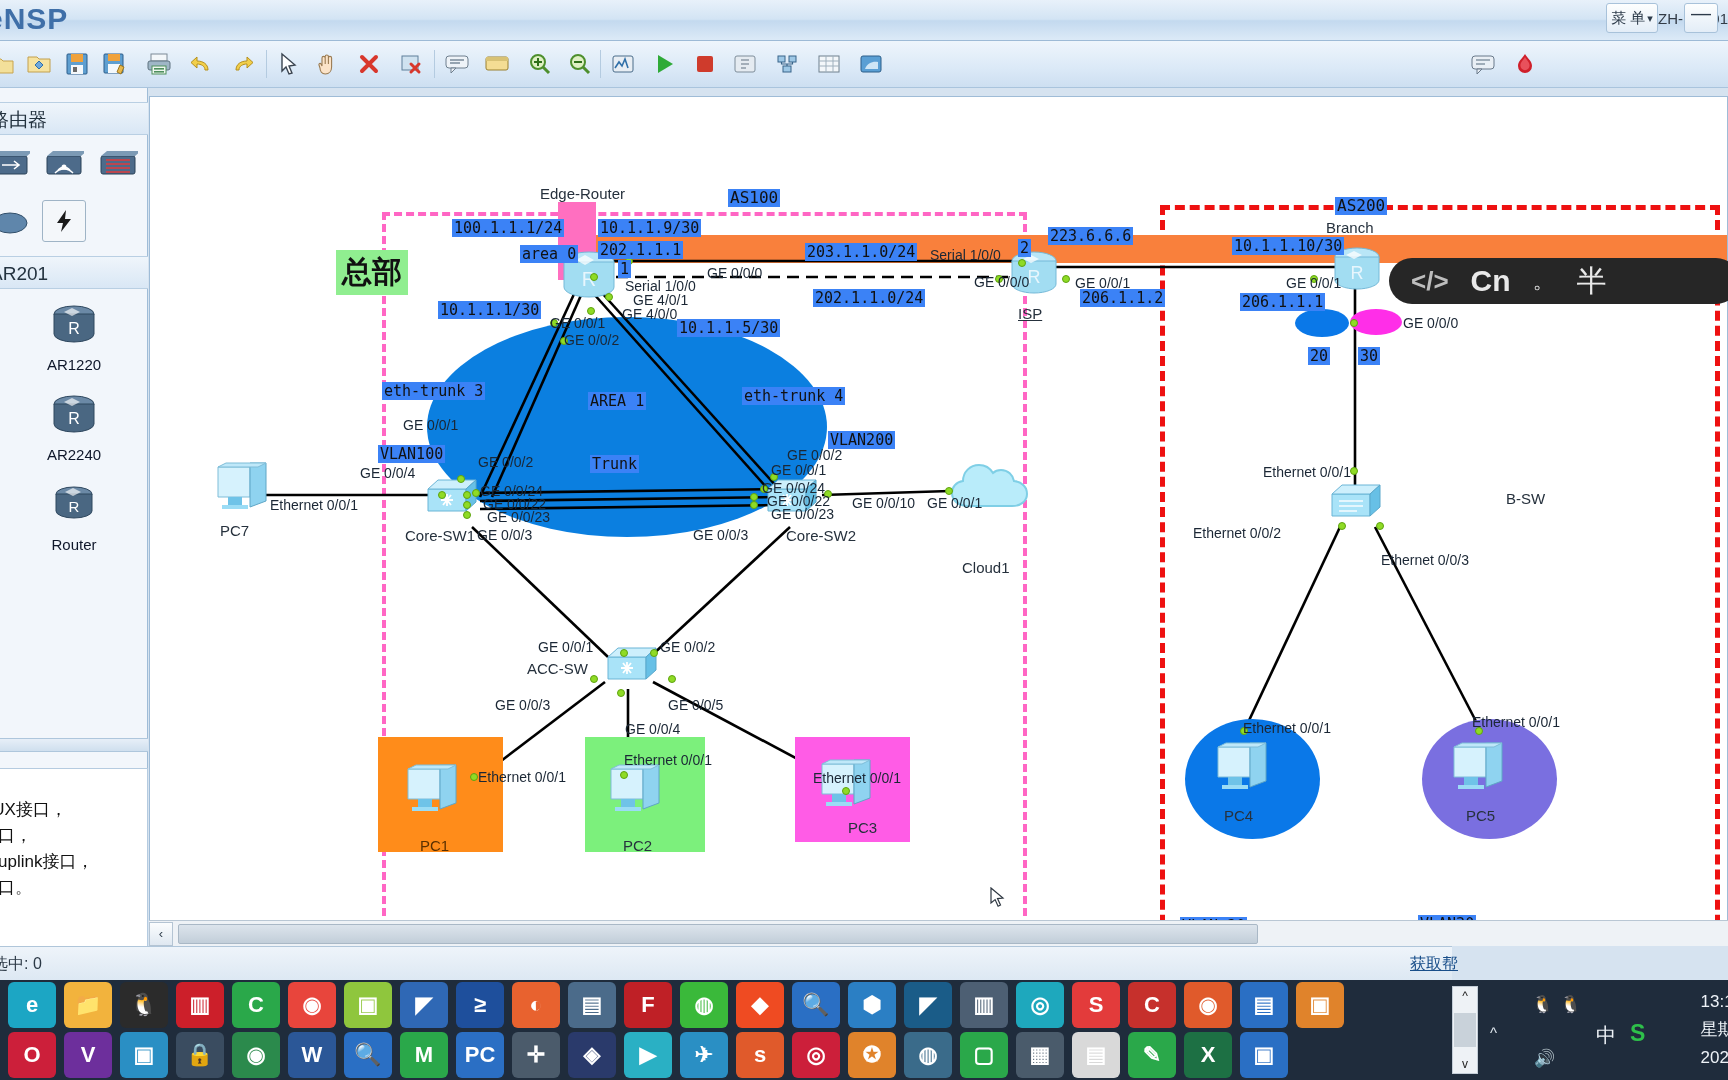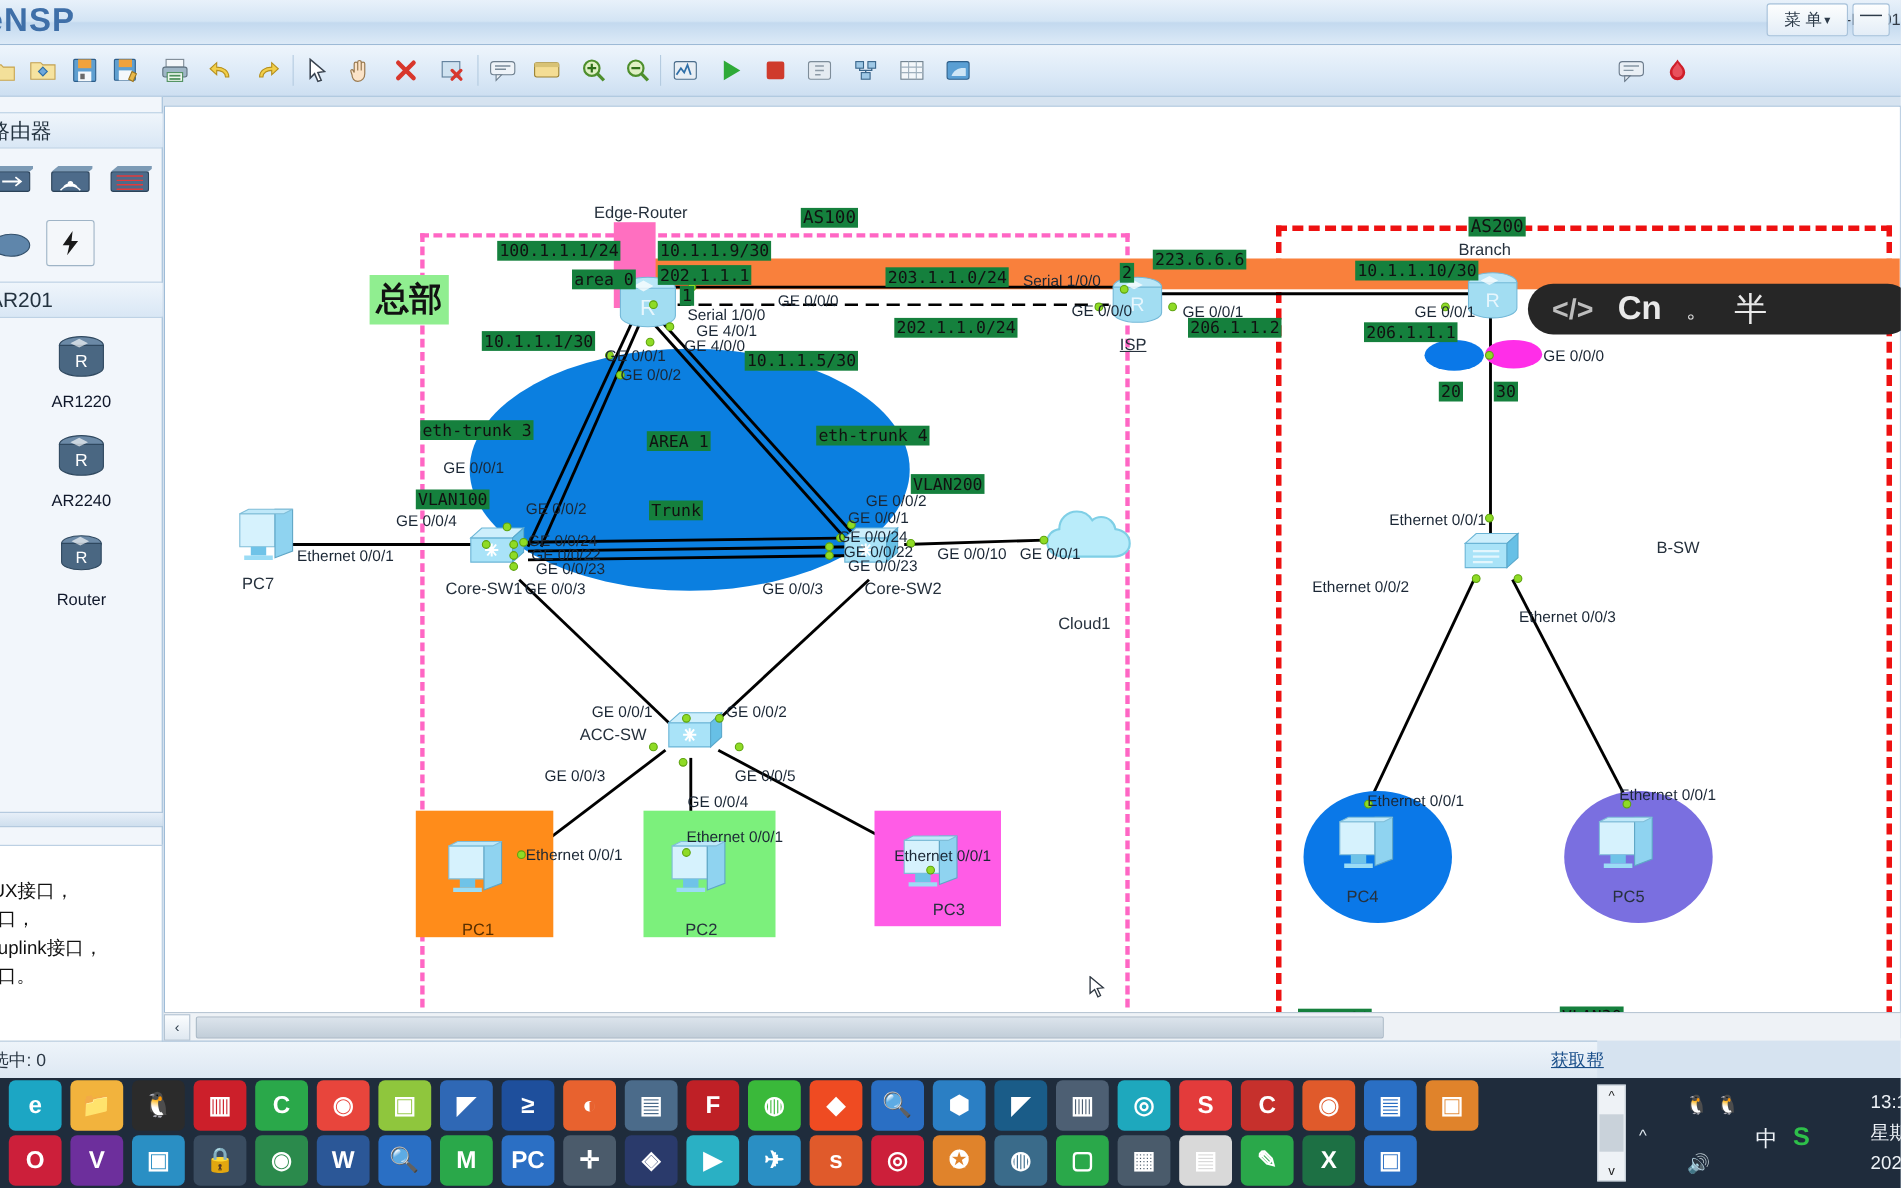--- a/index.html
+++ b/index.html
@@ -24,21 +24,21 @@
   #win-title{
     position:absolute; left:0; top:10px; width:1728px; text-align:right;
     font-size:15px; color:#333c47;
   }
   .win-btn{
     position:absolute; top:3px; height:30px;
     background:linear-gradient(to bottom,#fdfefe,#e3edf7);
     border:1px solid #a8c2da; border-radius:3px;
     font-size:15px; color:#2d3b4a; display:flex; align-items:center; justify-content:center;
   }
-  #menu-btn{ left:1606px; width:74px; }
+  #menu-btn{ left:1606px; width:52px; }
   #min-btn{ left:1684px; width:34px; font-size:20px; padding-bottom:10px;}
 
   
   #toolbar{
     position:absolute; left:0; top:41px; width:1728px; height:47px;
     background:linear-gradient(to bottom,#eef5fc 0%,#dbe9f7 60%,#cddff1 100%);
     border-bottom:1px solid #a9c4dd;
   }
   .tbtn{
     position:absolute; top:6px; width:34px; height:34px;
@@ -132,21 +132,21 @@
     font-size:12px; color:#222; padding:2px 0;
   }
   #tray-scroll .sbthumb{ width:22px; height:34px; background:#c9d2da;}
   .tray-chev{ position:absolute; left:44px; top:44px; color:#dfe7ee; font-size:15px;}
   .tray-ic{ position:absolute; font-size:17px; }
   #clock{ position:absolute; right:-34px; top:8px; color:#eef3f8; font-size:17px; text-align:left; line-height:28px;}
 
   
   .nlabel{
     position:absolute; font-family:"DejaVu Sans Mono","Liberation Mono",monospace;
-    font-size:15px; color:#111; background:#15803d; white-space:nowrap;
+    font-size:15px; color:#111; background:#3b82f6; white-space:nowrap;
     padding:0 2px; line-height:18px; letter-spacing:0px;
   }
   .plain{
     position:absolute; font-family:"Liberation Sans",sans-serif;
     font-size:14px; color:#1b2735; white-space:nowrap; line-height:16px;
   }
   .devname{
     position:absolute; font-family:"Liberation Sans",sans-serif;
     font-size:15px; color:#26313d; white-space:nowrap;
   }

